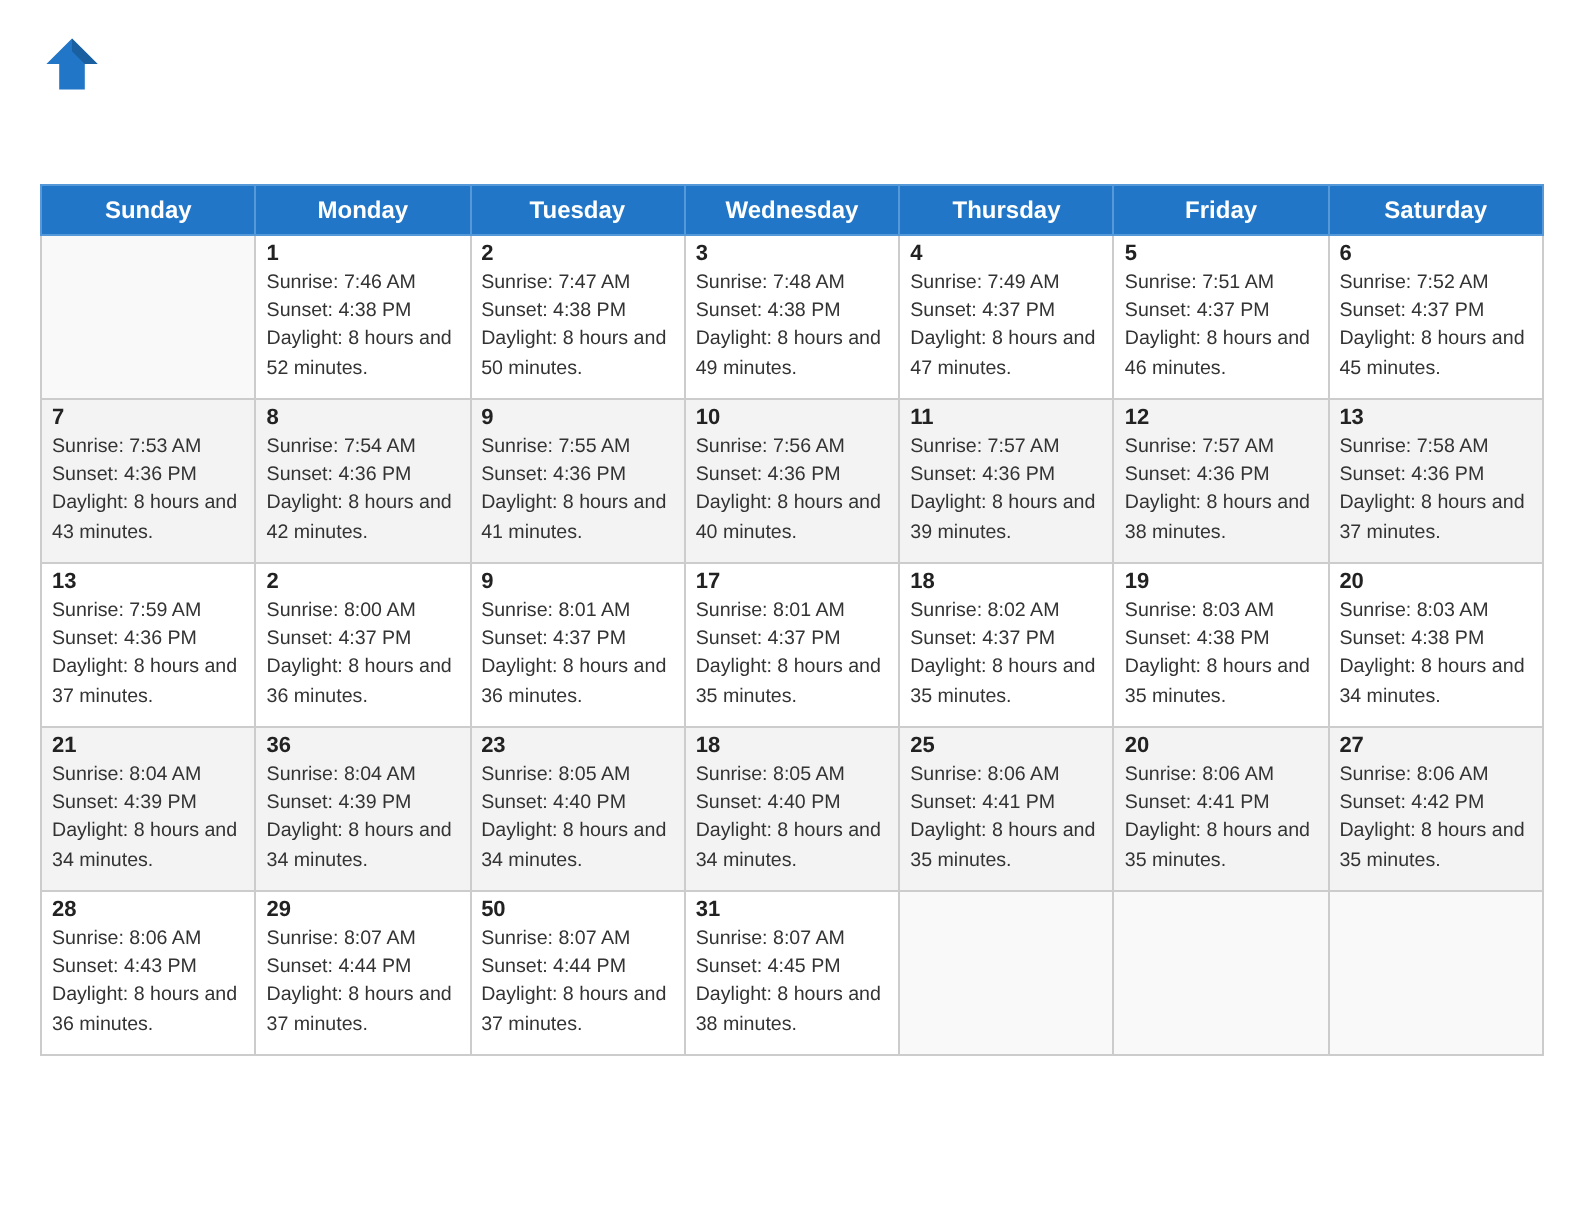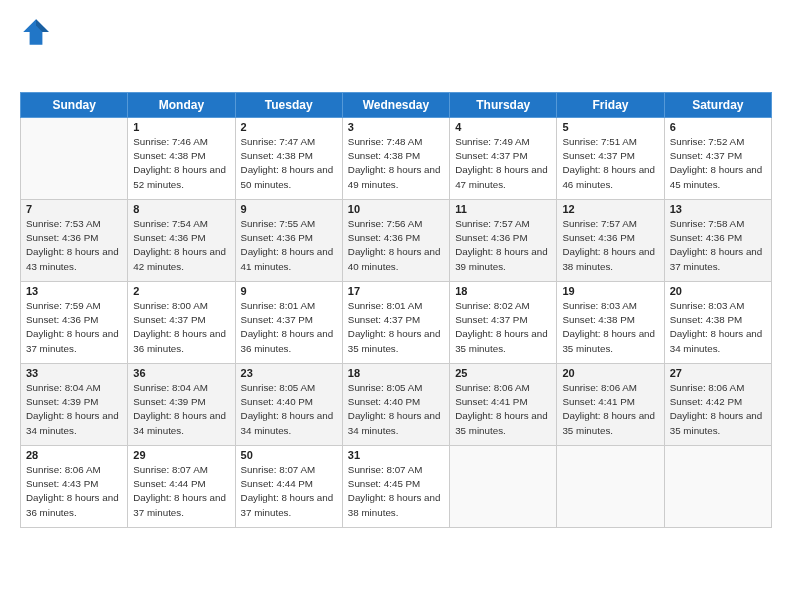--- a/index.html
+++ b/index.html
@@ -217,21 +217,21 @@
             <span class="day-num">19</span>
             <div class="cell-info">Sunrise: 8:03 AM<br>Sunset: 4:38 PM<br>Daylight: 8 hours and 35 minutes.</div>
           </td>
           <td>
             <span class="day-num">20</span>
             <div class="cell-info">Sunrise: 8:03 AM<br>Sunset: 4:38 PM<br>Daylight: 8 hours and 34 minutes.</div>
           </td>
         </tr>
         <tr class="row-shaded">
           <td>
-            <span class="day-num">33</span>
+            <span class="day-num">21</span>
             <div class="cell-info">Sunrise: 8:04 AM<br>Sunset: 4:39 PM<br>Daylight: 8 hours and 34 minutes.</div>
           </td>
           <td>
             <span class="day-num">36</span>
             <div class="cell-info">Sunrise: 8:04 AM<br>Sunset: 4:39 PM<br>Daylight: 8 hours and 34 minutes.</div>
           </td>
           <td>
             <span class="day-num">23</span>
             <div class="cell-info">Sunrise: 8:05 AM<br>Sunset: 4:40 PM<br>Daylight: 8 hours and 34 minutes.</div>
           </td>

